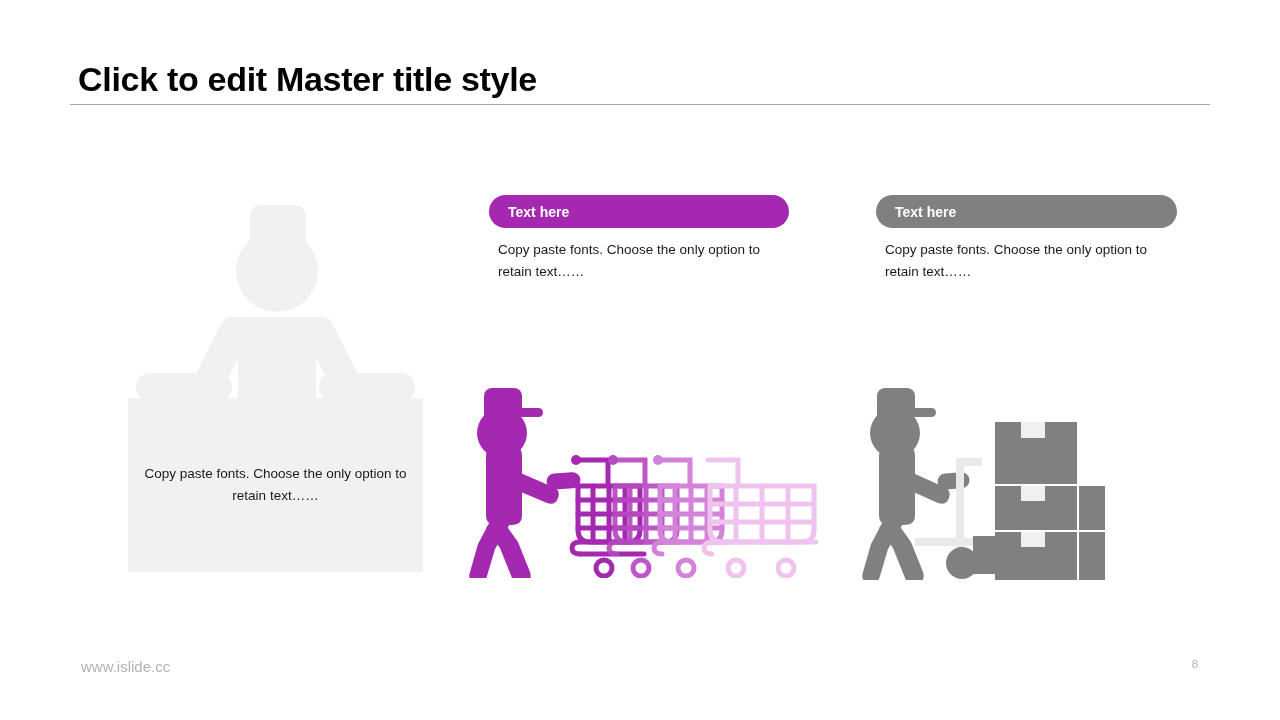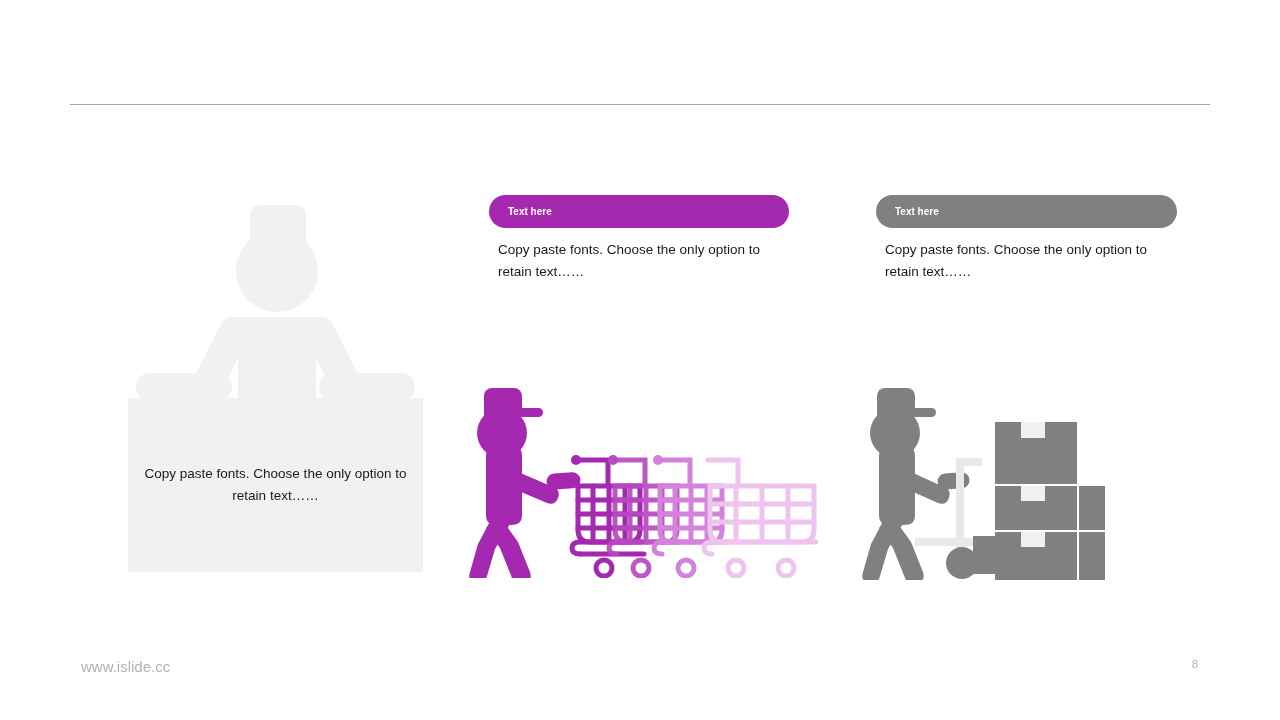--- a/index.html
+++ b/index.html
@@ -33,21 +33,21 @@
   }
   .leftbox-text {
     font-size:13.5px; color:#1a1a1a; line-height:1.65;
     text-align:center; width:270px;
   }
 
   
   .pill {
     position:absolute; height:33px; border-radius:17px;
     display:flex; align-items:center;
-    color:#ffffff; font-size:10px; font-weight:bold;
+    color:#ffffff; font-size:14px; font-weight:bold;
     padding-left:19px;
   }
   .pill-purple { left:489px; top:195px; width:300px; background:#a429b0; }
   .pill-gray   { left:876px; top:195px; width:301px; background:#808080; }
 
   .body-copy {
     position:absolute; font-size:13.5px; color:#1a1a1a; line-height:1.6;
     width:285px;
   }
   .copy-1 { left:498px; top:239px; }
@@ -65,20 +65,21 @@
   .footer-page {
     position:absolute; left:1185px; top:658px; width:20px;
     font-size:11.5px; color:#b2b2b2; text-align:center;
   }
 </style>
 </head>
 <body>
 
 <div id="slide">
 
+  <div class="title">Click to edit Master title style</div>
   <div class="title-rule"></div>
 
   <div class="silhouette">
     <svg viewBox="0 0 295 200" width="295" height="200" aria-hidden="true">
 
       <rect x="122" y="0" width="56" height="54" rx="10" fill="#f1f1f1"></rect>
 
       <circle cx="149" cy="66" r="41" fill="#f1f1f1"></circle>
 
       <path d="M104 112 q-8 0 -12 9 l-30 60 h34 l14 -28 v47 h78 v-47 l14 28 h34 l-30 -60 q-4 -9 -12 -9 z" fill="#f1f1f1"></path>

